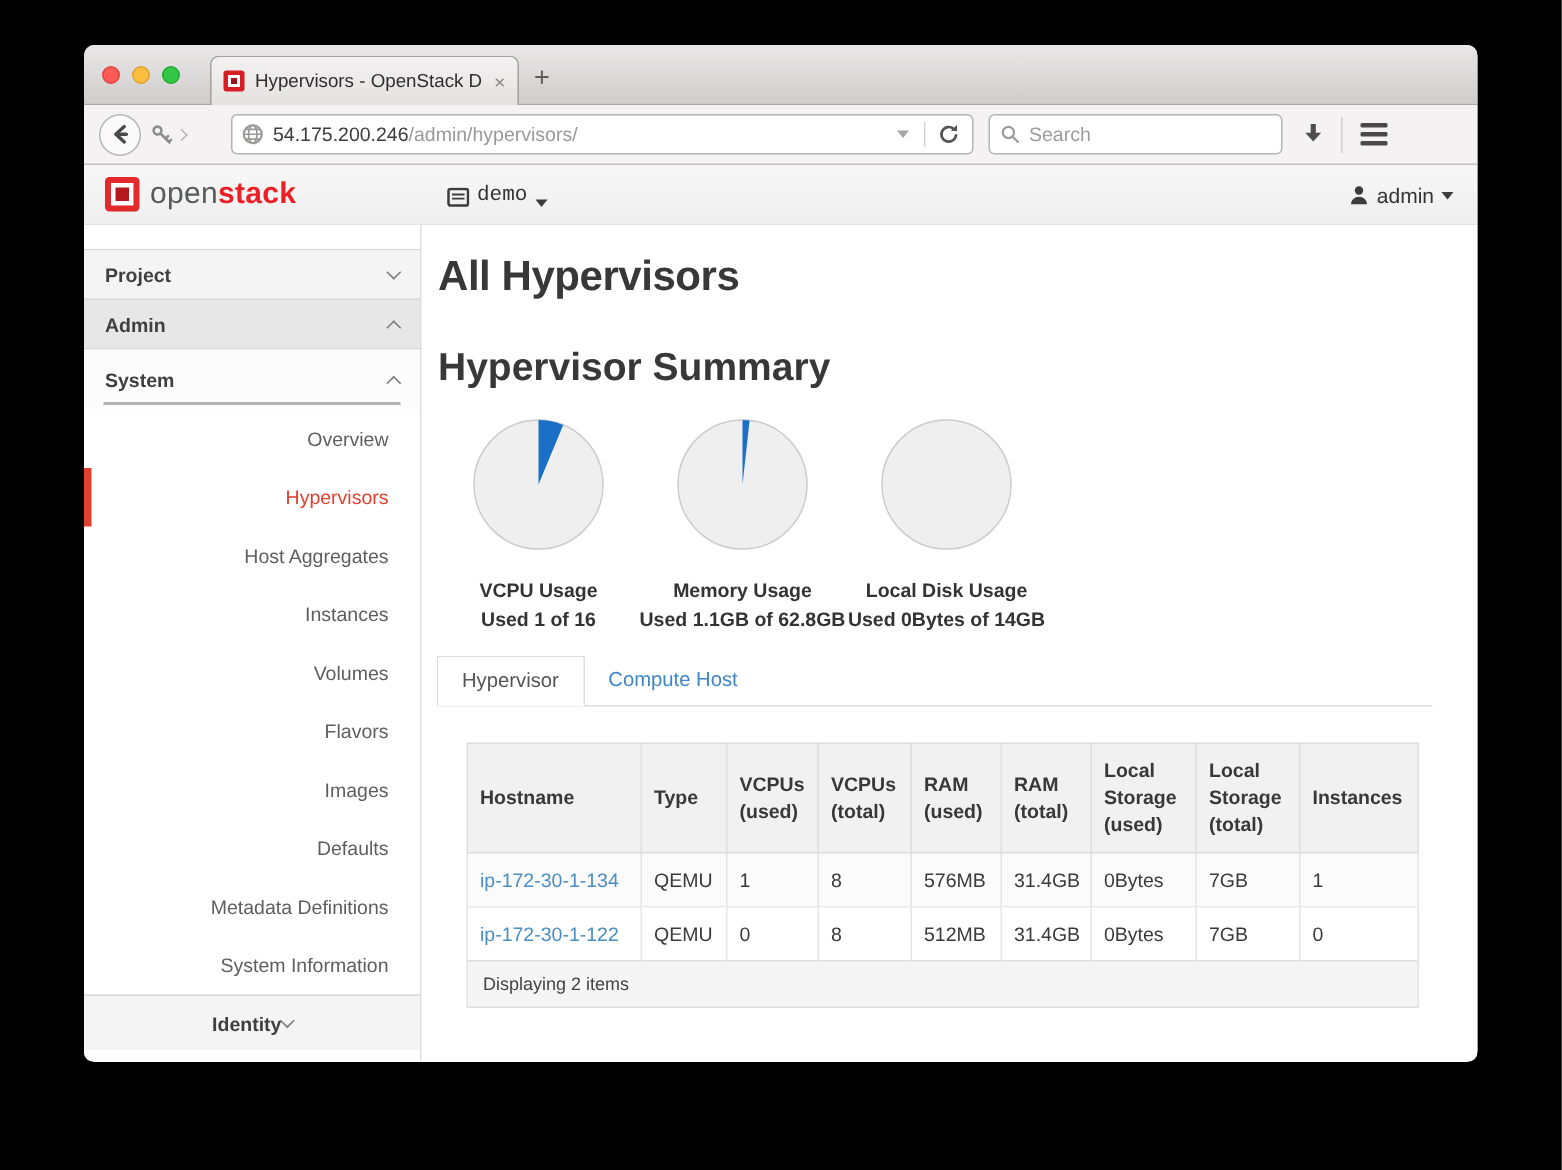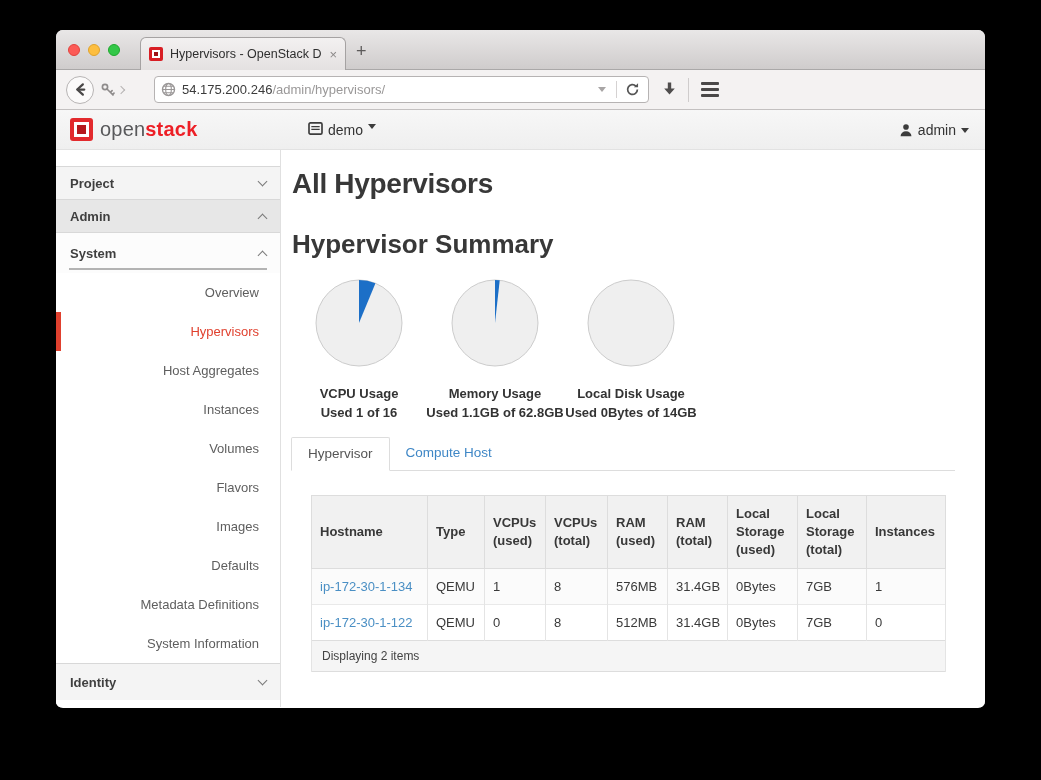--- a/index.html
+++ b/index.html
@@ -48,21 +48,21 @@
   .menu-btn span { width:18px; height:3px; background:#4a4848; border-radius:1px; }
 
   
   .app-header { position:relative; height:40px; background:linear-gradient(#f7f7f7,#efefef); border-bottom:1px solid #e2e2e2; display:flex; align-items:center; padding:0 14px; }
   .brand { display:flex; align-items:center; gap:7px; }
   .brand-mark { width:23px; height:23px; background:#e22a2d; border-radius:3px; position:relative; }
   .brand-mark::after { content:""; position:absolute; inset:4px; border:3px solid #fff; background:#b5191d; }
   .brand-text { font-size:20px; letter-spacing:.2px; }
   .brand-open { color:#58595b; }
   .brand-stack { color:#ed1f26; font-weight:bold; }
-  .project-switcher { position:absolute; left:252px; display:flex; align-items:flex-start; gap:5px; font-size:14px; color:#333; }
+  .project-switcher { position:absolute; left:242px; display:flex; align-items:flex-end; gap:5px; font-size:14px; color:#333;font-family:Liberation Mono, monospace; }
   .user-menu { position:absolute; right:16px; display:flex; align-items:center; gap:5px; font-size:14px; color:#333; }
   .caret-down { width:0; height:0; border-left:4px solid transparent; border-right:4px solid transparent; border-top:5px solid #3c3c3c; margin-top:2px; }
 
   
   .content { display:flex; height:calc(678px - 121px); background:#fff; }
   .sidebar { flex:0 0 225px; border-right:1px solid #e0e0e0; background:#fff; overflow:hidden; }
   .main { flex:1; overflow:hidden; padding:12px 30px 0 10px; }
 
   
   .side-strip { height:17px; background:#fff; border-bottom:1px solid #d8d8d8; }
@@ -70,21 +70,21 @@
   .side-header.lvl1 { background:#f4f4f4; }
   .side-header.expanded { background:#e7e7e7; }
   .side-header.lvl2 { background:#fcfcfc; height:40px; border-bottom:none; position:relative; }
   .side-header.lvl2::after { content:""; position:absolute; left:13px; right:13px; bottom:3px; height:2px; background:#b3b3b3; }
   .chev { width:7px; height:7px; border-right:1.5px solid #7a7a7a; border-bottom:1.5px solid #7a7a7a; }
   .chev.down { transform:rotate(45deg); margin-top:-3px; }
   .chev.up { transform:rotate(-135deg); margin-top:4px; }
   .side-items { }
   .side-item { height:39px; display:flex; align-items:center; justify-content:flex-end; padding:0 21px; font-size:13px; color:#5e5e5e; border-left:5px solid transparent; }
   .side-item.active { color:var(--accent); border-left:5px solid var(--accent); }
-  .side-footer-header { border-top:1px solid #d8d8d8; height:37px; background:#f4f4f4; display:flex; align-items:center; justify-content:space-between; padding:0 14px; font-size:13px; font-weight:bold; color:#3f3f3f; }
+  .side-footer-header { border-top:1px solid #d8d8d8; height:37px; background:#f4f4f4; display:flex; align-items:center; justify-content:center; padding:0 14px; font-size:13px; font-weight:bold; color:#3f3f3f; }
 
   
   .page-title { font-size:28px; font-weight:bold; color:#383838; letter-spacing:-.3px; margin:4px 0 12px 1px; line-height:36px; }
   .summary-title { font-size:26px; font-weight:bold; color:#383838; margin:27px 0 0 1px; }
   .pies { display:flex; margin-top:19px; }
   .pie-block { width:136px; display:flex; flex-direction:column; align-items:center; }
   .pie-block svg { display:block; }
   .pie-label { margin-top:17px; text-align:center; font-size:13px; font-weight:bold; color:#333; line-height:19px; width:146px; }
 
   .tabs { margin-top:15px; display:flex; border-bottom:1px solid #ddd; }
@@ -144,20 +144,27 @@
       </div>
       <div class="url-text"><span class="url-host">54.175.200.246</span><span class="url-path">/admin/hypervisors/</span></div>
       <div class="url-caret"></div>
       <div class="url-divider"></div>
       <div class="reload-btn">
         <svg width="15" height="15" viewBox="0 0 16 16">
           <path d="M13.2 8 a5.2 5.2 0 1 1 -1.6 -3.7" fill="none" stroke="#555" stroke-width="1.9"></path>
           <path d="M13.9 1.2 v4.4 h-4.4 z" fill="#555"></path>
         </svg>
       </div>
+    </div>
+    <div class="searchbar">
+      <svg width="13" height="13" viewBox="0 0 16 16">
+        <circle cx="6.5" cy="6.5" r="4.6" fill="none" stroke="#9d9a9a" stroke-width="1.8"></circle>
+        <path d="M10 10 l4.3 4.3" stroke="#9d9a9a" stroke-width="1.8" stroke-linecap="round"></path>
+      </svg>
+      <input type="text" placeholder="Search" style="">
     </div>
     <div class="dl-btn">
       <svg width="17" height="17" viewBox="0 0 16 16">
         <path d="M6.4 1.5 h3.2 v5.5 h3.4 L8 12.6 3 7 h3.4 z" fill="#4f4d4d"></path>
       </svg>
     </div>
     <div class="toolbar-sep"></div>
     <div class="menu-btn">
         <span></span>
         <span></span>

